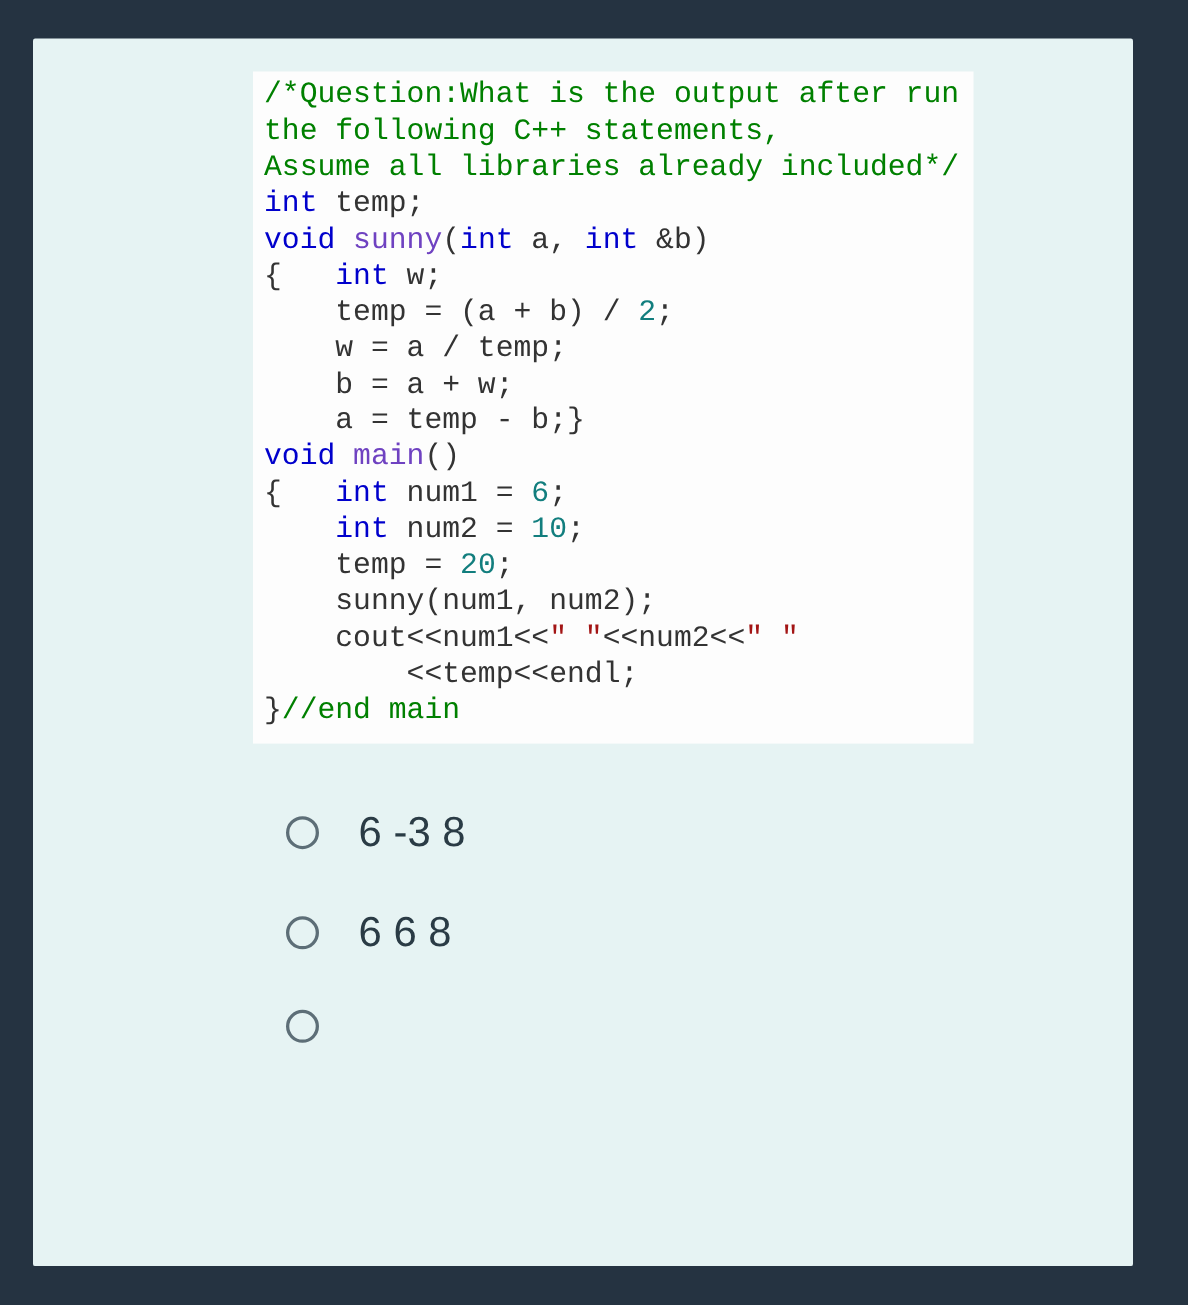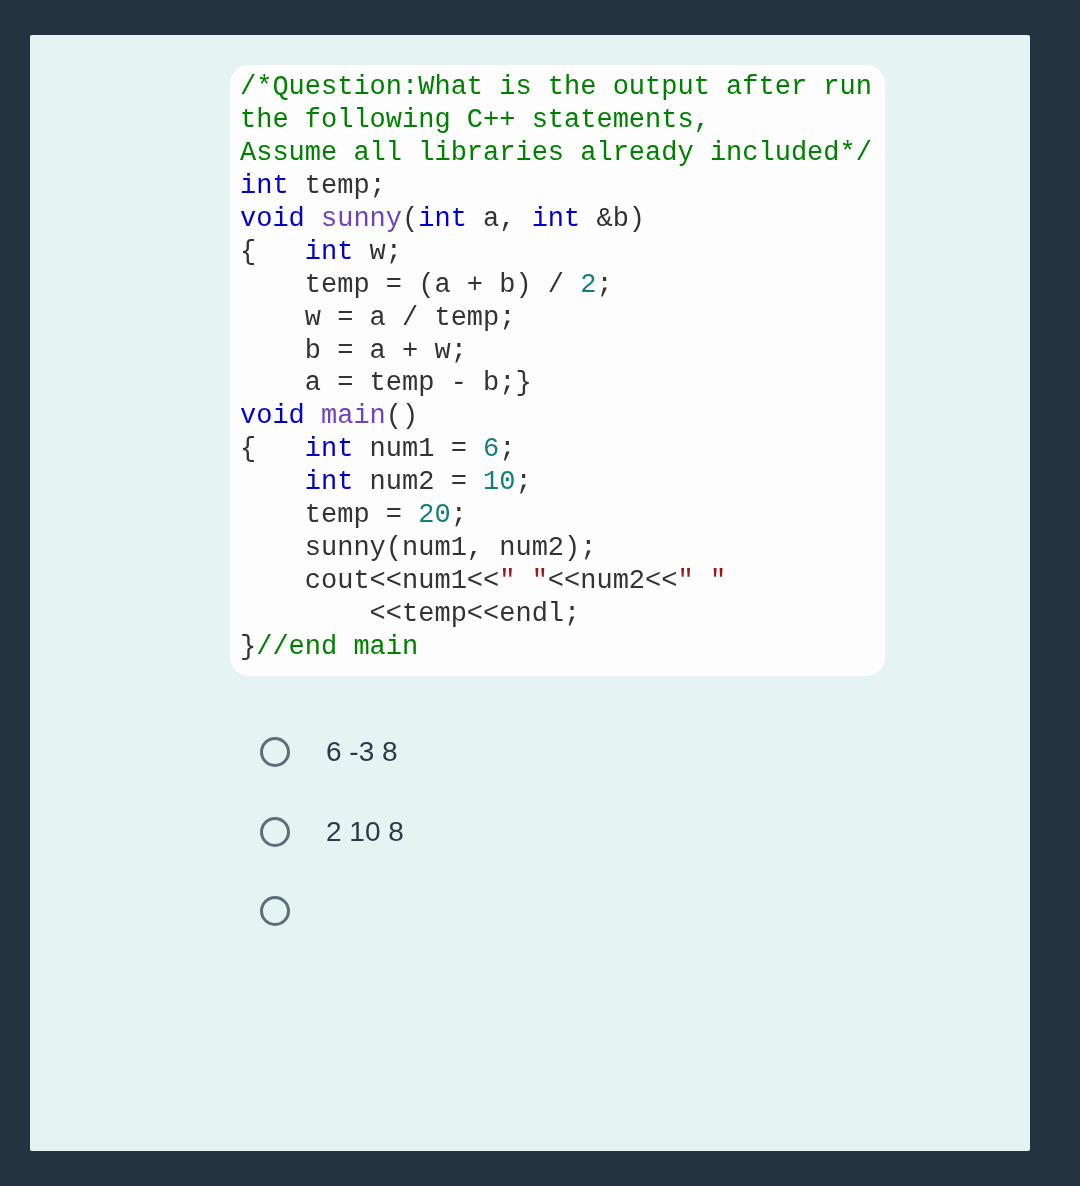--- a/index.html
+++ b/index.html
@@ -19,21 +19,20 @@
   }
   .code-block {
     background: #fdfdfd;
     padding: 6px 10px 12px 10px;
     font-family: "Consolas", "Courier New", monospace;
     font-size: 27px;
     line-height: 1.22;
     white-space: pre;
     color: #333;
     width: 655px;
-    border-radius: 19px;
   }
   .c-green { color: #008000; }
   .c-blue  { color: #0000cc; }
   .c-purp  { color: #6f42c1; }
   .c-teal  { color: #127e7e; }
   .c-red   { color: #a31515; }
 
   .options {
     margin-top: 60px;
     padding-left: 30px;
@@ -46,21 +45,21 @@
   }
   .radio {
     width: 30px;
     height: 30px;
     border: 3px solid #5d6e77;
     border-radius: 50%;
     flex: 0 0 30px;
     margin-right: 36px;
   }
   .option-label {
-    font-size: 28px;
+    font-size: 38px;
     color: #2a3b45;
     font-family: "Helvetica Neue", Arial, sans-serif;
   }
 </style>
 </head>
 <body>
 
 <div class="card">
 
   <div class="code-block"><span class="c-green"><span>/*Question:What is the output after run</span>
@@ -82,20 +81,20 @@
 <span>        &lt;&lt;temp&lt;&lt;endl;</span>
 <span>}</span><span class="c-green">//end main</span></div>
 
   <div class="options">
     <div class="option">
       <div class="radio"></div>
       <div class="option-label">6 -3 8</div>
     </div>
     <div class="option">
       <div class="radio"></div>
-      <div class="option-label">2 10 8</div>
+      <div class="option-label">6 6 8</div>
     </div>
     <div class="option">
       <div class="radio"></div>
     </div>
   </div>
 
 </div>
 
 </body></html>

